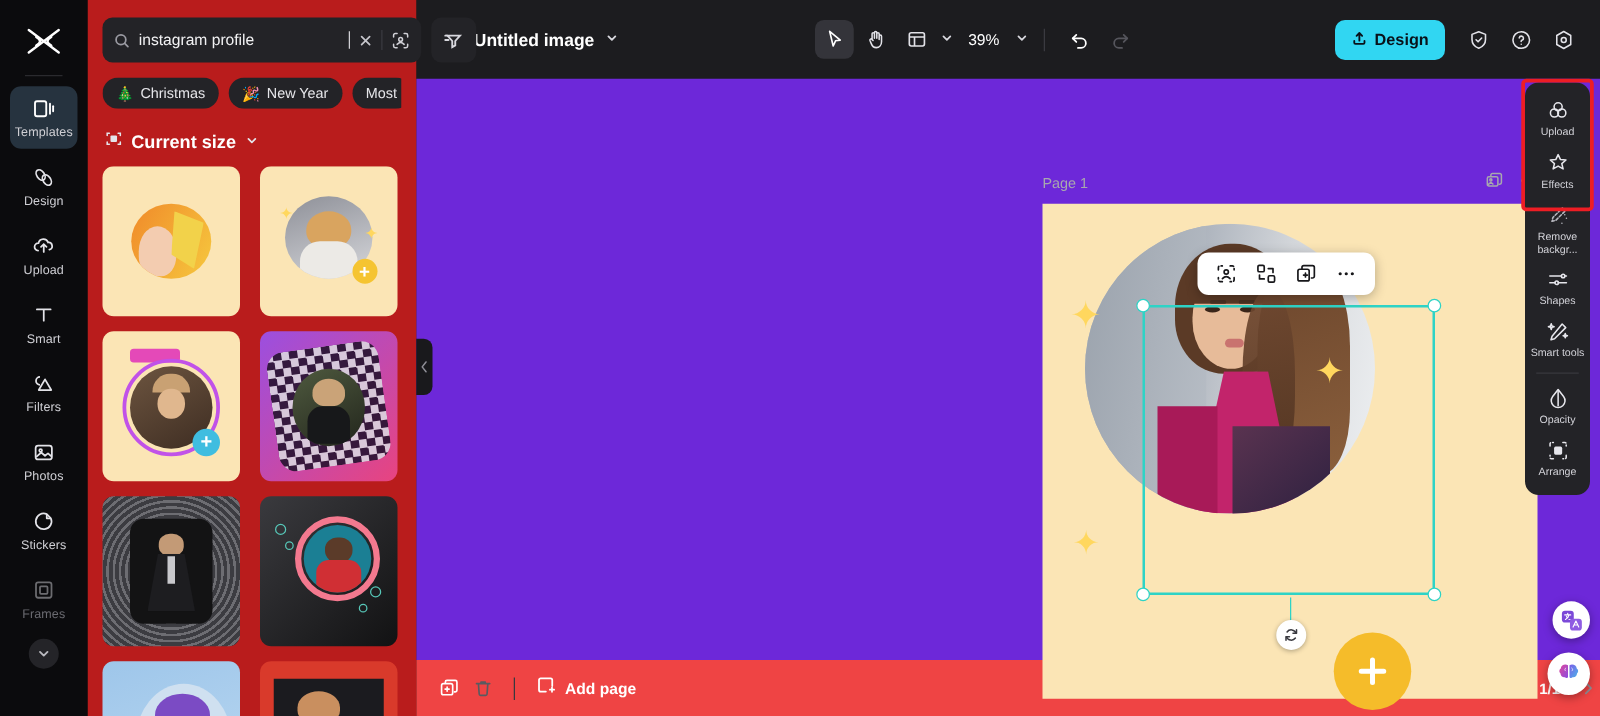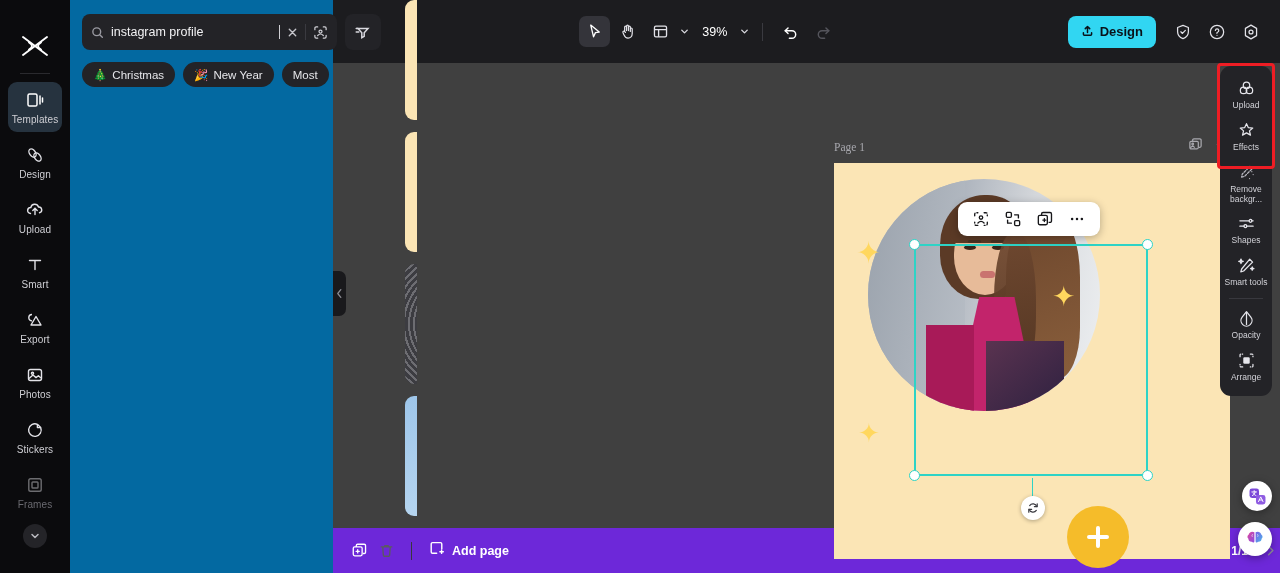--- a/index.html
+++ b/index.html
@@ -9,43 +9,43 @@
     font-family: "Liberation Sans", sans-serif;
     overflow: hidden;
     color: #fff;
   }
   .app { position: relative; width: 1280px; height: 573px; display: flex; }
 
   
   .rail {
     width: 70px; height: 573px; background: #0b0b0d;
     display: flex; flex-direction: column; align-items: center;
-    padding-top: 29px; flex: none; position: relative; z-index: 5;
+    padding-top: 16px; flex: none; position: relative; z-index: 5;
   }
   .logo { width: 40px; height: 34px; display: flex; align-items: center; justify-content: center; margin-bottom: 10px; }
   .rail-sep { width: 30px; height: 1px; background: #2a2a2e; margin-bottom: 8px; }
   .rail-item {
     width: 54px; height: 50px; border-radius: 9px;
     display: flex; flex-direction: column; align-items: center; justify-content: center;
     gap: 4px; margin-bottom: 5px; cursor: pointer;
   }
   .rail-item.active { background: #26333f; }
   .rail-item .lbl { font-size: 10px; color: #cfcfd4; letter-spacing: .1px; }
   .rail-item.dim .lbl { color: #6a6a70; }
   .rail-item.dim svg { opacity: .45; }
   .rail-more {
     width: 24px; height: 24px; border-radius: 50%; background: #242428;
     display: flex; align-items: center; justify-content: center; margin-top: 2px; cursor: pointer;
   }
 
   
   .panel {
-    width: 263px; height: 573px; background: #0369a1;
+    width: 263px; height: 573px; background: #b91c1c;
     flex: none; position: relative; z-index: 4;
-    display: flex; flex-direction: row;
+    display: flex; flex-direction: column;
   }
   .panel-top { padding: 14px 12px 0 12px; }
   .search-row { display: flex; gap: 8px; align-items: center; }
   .search-box {
     flex: 1; height: 36px; background: #232327; border-radius: 8px;
     display: flex; align-items: center; padding: 0 9px; gap: 7px;
   }
   .search-box input {
     flex: 1; background: transparent; border: 0; outline: 0;
     color: #f1f1f3; font-size: 12.5px; font-family: "Liberation Sans", sans-serif;
@@ -102,21 +102,21 @@
   .zoom-val { font-size: 12.5px; font-weight: normal; color: #fff; padding: 0 4px; }
   .right-tools { display: flex; align-items: center; gap: 3px; margin-left: auto; }
   .tdiv { width: 1px; height: 18px; background: #3a3a40; margin: 0 10px; }
   .export {
     height: 32px; background: #31d6f2; border-radius: 8px; color: #09121a;
     display: flex; align-items: center; gap: 6px; padding: 0 13px;
     font-size: 13px; font-weight: bold; cursor: pointer; margin-right: 8px;
   }
 
   
-  .canvas-area { flex: 1; position: relative; background: #404040; font-family: Liberation Serif, serif; }
+  .canvas-area { flex: 1; position: relative; background: #6d28d9; }
   .page-hdr {
     position: absolute; left: 501px; top: 74px; width: 396px;
     display: flex; align-items: center;
   }
   .page-hdr .t { font-size: 11.5px; color: #a8a8ae; }
   .page-hdr .acts { margin-left: auto; display: flex; gap: 12px; align-items: center; }
   .page {
     position: absolute; left: 501px; top: 100px; width: 396px; height: 396px;
     background: #fbe5b5;
   }
@@ -149,21 +149,21 @@
     gap: 6px; padding: 0 10px; box-shadow: 0 2px 9px rgba(0,0,0,.28);
   }
   .float-tb .fi {
     width: 26px; height: 26px; display: flex; align-items: center; justify-content: center;
     border-radius: 5px; cursor: pointer;
   }
 
   
   .bottombar {
     height: 45px; display: flex; align-items: center; padding: 0 3px 0 18px;
-    background: #6d28d9; flex: none; gap: 10px;
+    background: #ef4444; flex: none; gap: 10px;
   }
   .bb-item { display: flex; align-items: center; gap: 7px; cursor: pointer; }
   .bb-item .t { font-size: 12.5px; font-weight: bold; color: #fff; }
   .bdiv { width: 1px; height: 18px; background: #38383e; margin: 0 6px; }
   .pager { margin-left: auto; display: flex; align-items: center; gap: 16px; }
   .pager .t { font-size: 12px; font-weight: bold; color: #fff; }
 
   
   .rpanel {
     position: absolute; right: 8px; top: 66px; width: 52px;
@@ -235,21 +235,21 @@
         <path d="M4.5 5.5h11M10 5.5v9"></path>
       </svg>
       <span class="lbl">Smart</span>
     </div>
 
     <div class="rail-item">
       <svg width="20" height="20" viewBox="0 0 20 20" fill="none" stroke="#e3e3e8" stroke-width="1.4" stroke-linejoin="round">
         <path d="M7 4.5a3.2 3.2 0 1 0 0 6.4"></path>
         <path d="M11 6.5 16 15H6z"></path>
       </svg>
-      <span class="lbl">Export</span>
+      <span class="lbl">Filters</span>
     </div>
 
     <div class="rail-item">
       <svg width="20" height="20" viewBox="0 0 20 20" fill="none" stroke="#e3e3e8" stroke-width="1.4" stroke-linejoin="round">
         <rect x="3.5" y="4.5" width="13" height="11" rx="2"></rect>
         <circle cx="7.5" cy="8.3" r="1.1"></circle>
           <path d="M4 13.5 8 10l3 2.6 2.4-1.9 2.6 2.3"></path>
       </svg>
       <span class="lbl">Photos</span>
     </div>
@@ -318,20 +318,34 @@
         </div>
         <div class="chip">
           <span>🎉</span>
           <span>New Year</span>
         </div>
         <div class="chip">
           <span>Most</span>
         </div>
       </div>
 
+      <div class="size-row">
+        <span>
+          <svg width="14" height="14" viewBox="0 0 16 16" fill="none" stroke="#e4e4ea" stroke-width="1.4" stroke-linecap="round">
+            <path d="M2 5V3h2M12 3h2v2M14 11v2h-2M4 13H2v-2"></path>
+              <rect x="5" y="5" width="6" height="6" rx="1" fill="#e4e4ea" stroke="none"></rect>
+          </svg>
+        </span>
+        <span class="t">Current size</span>
+        <span>
+          <svg width="11" height="11" viewBox="0 0 12 12" fill="none" stroke="#e4e4ea" stroke-width="1.5" stroke-linecap="round" stroke-linejoin="round">
+            <path d="M3 4.5 6 7.5 9 4.5"></path>
+          </svg>
+        </span>
+      </div>
     </div>
 
     <div class="grid">
 
       <div class="card" style="background:#fbe5b5">
         <div style="position:absolute;left:23px;top:30px;width:64px;height:60px;border-radius:50%;overflow:hidden;background:linear-gradient(120deg,#f08a2a,#f6c83e)">
           <div style="position:absolute;left:6px;top:18px;width:30px;height:40px;border-radius:50% 50% 40% 40%;background:#f3ccb0"></div>
           <div style="position:absolute;left:32px;top:6px;width:26px;height:46px;background:#f2d24a;clip-path:polygon(10% 0,100% 20%,70% 100%,0 75%)"></div>
         </div>
       </div>
@@ -402,20 +416,34 @@
 
   <div class="collapse">
     <svg width="7" height="11" viewBox="0 0 8 12" fill="none" stroke="#8d8d95" stroke-width="1.4" stroke-linecap="round" stroke-linejoin="round">
       <path d="M5.5 1.5 2 6l3.5 4.5"></path>
     </svg>
   </div>
 
   <div class="main">
 
     <div class="topbar">
+      <div class="doc-title">
+        <span>
+          <svg width="19" height="19" viewBox="0 0 20 20" fill="none" stroke="#fff" stroke-width="1.4" stroke-linecap="round" stroke-linejoin="round">
+            <path d="M5.8 14.2a3.2 3.2 0 0 1 .3-6.4 4.2 4.2 0 0 1 8-.6 3.1 3.1 0 0 1 1 6"></path>
+            <path d="M7.4 10.6 9.1 12.3 12.8 8.6"></path>
+          </svg>
+        </span>
+        <span class="t">Untitled image</span>
+        <span>
+          <svg width="11" height="11" viewBox="0 0 12 12" fill="none" stroke="#d9d9df" stroke-width="1.6" stroke-linecap="round" stroke-linejoin="round">
+            <path d="M3 4.5 6 7.5 9 4.5"></path>
+          </svg>
+        </span>
+      </div>
 
       <div class="tools">
         <div class="tool active">
           <svg width="17" height="17" viewBox="0 0 18 18" fill="none" stroke="#fff" stroke-width="1.4" stroke-linejoin="round">
             <path d="M5 2.2 14 9.6l-4 .6-2 4.4z"></path>
           </svg>
         </div>
         <div class="tool">
           <svg width="17" height="17" viewBox="0 0 18 18" fill="none" stroke="#e2e2e8" stroke-width="1.3" stroke-linecap="round" stroke-linejoin="round">
             <path d="M6 9V4.3a1 1 0 0 1 2 0V8M8 8V3.3a1 1 0 0 1 2 0V8M10 8V4.3a1 1 0 0 1 2 0V9M12 9V6.3a1 1 0 0 1 2 0V11c0 3-2 5-4.4 5S6 14.5 5.3 12.6L4.2 10a1 1 0 0 1 1.7-1L6.8 10"></path>

